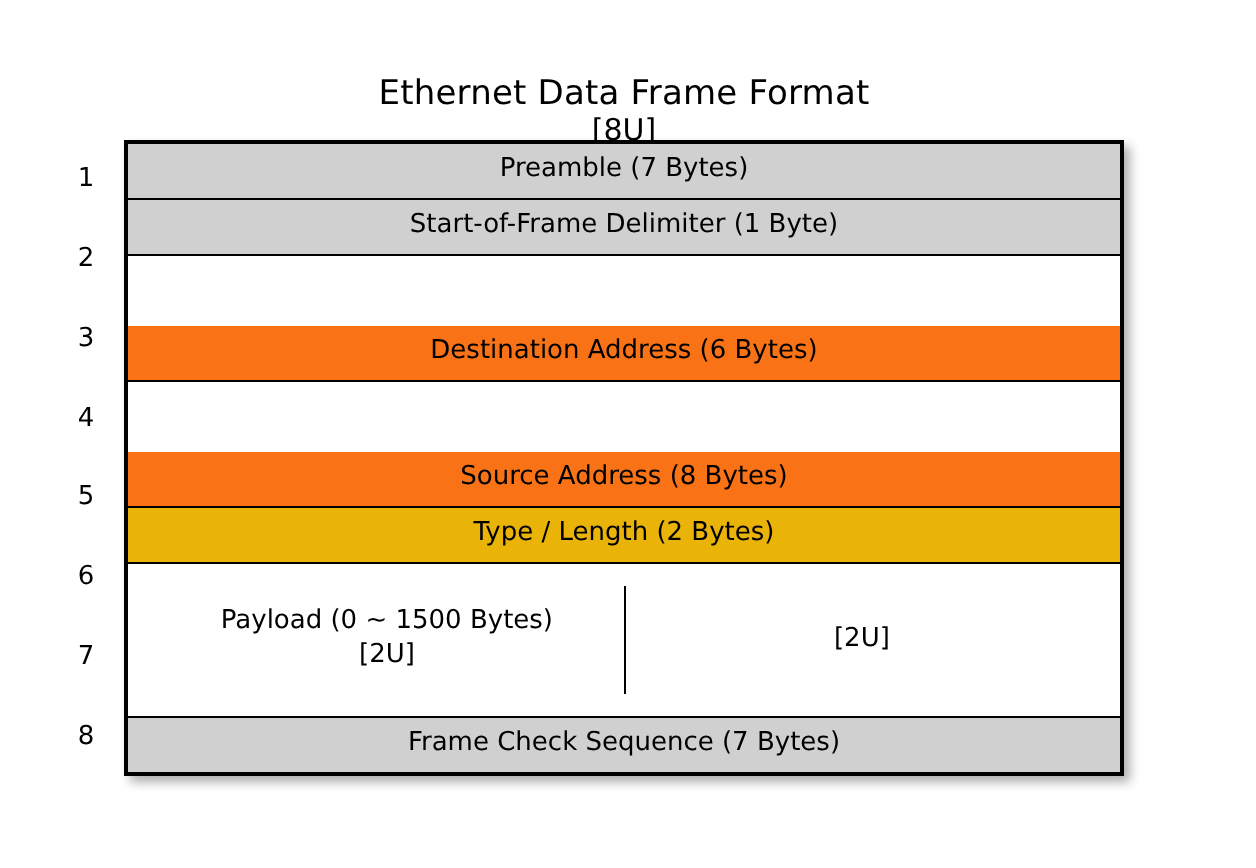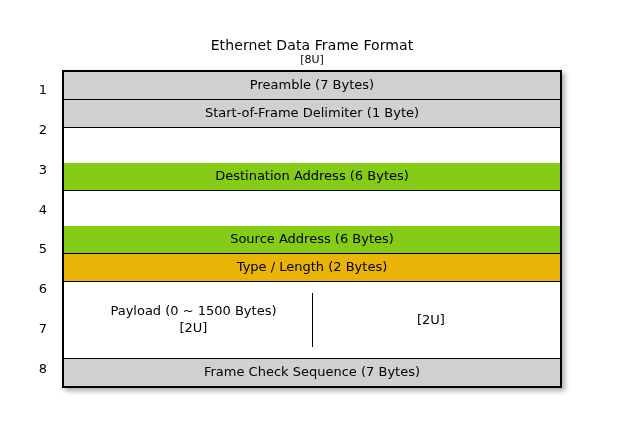--- a/index.html
+++ b/index.html
@@ -20,26 +20,26 @@
   
   #title-block {
     position: absolute;
     left: 62px;
     top: 38px;
     width: 500px;
     text-align: center;
     line-height: 1.12;
   }
   #diagram-title {
-    font-size: 14px;
+    font-size: 17px;
     letter-spacing: 0.1px;
     color: #000000;
   }
   #diagram-subtitle {
-    font-size: 11px;
+    font-size: 15px;
     color: #000000;
   }
 
   
   #row-number-gutter {
     position: absolute;
     left: 30px;
     top: 70px;
     width: 26px;
     height: 318px;
@@ -78,21 +78,21 @@
     text-align: center;
     font-size: 13px;
     color: #000000;
     line-height: 1.25;
   }
   .frame-row.single { flex: 1 1 0; text-align: right; }
   .frame-row.double { flex: 2 2 0; }
   .frame-row.last { border-bottom: none; }
 
   .fill-gray   { background: #d0d0d0; }
-  .fill-blue   { background: #84cc16; margin-top: 35px; }
+  .fill-blue   { background: #f97316; margin-top: 35px; }
   .fill-yellow { background: #eab308; }
   .fill-white  { background: #ffffff; }
 
   
   .frame-row.split {
     padding: 11px;
     align-items: stretch;
   }
   .split-cell {
     box-sizing: border-box;
@@ -143,21 +143,21 @@
 
   <div class="frame-row single fill-gray">
     <span>Start-of-Frame Delimiter (1 Byte)</span>
   </div>
 
   <div class="frame-row single fill-blue">
     <span>Destination Address (6 Bytes)</span>
   </div>
 
   <div class="frame-row single fill-blue">
-    <span>Source Address (6 Bytes)</span>
+    <span>Source Address (8 Bytes)</span>
   </div>
 
   <div class="frame-row single fill-yellow">
     <span>Type / Length (2 Bytes)</span>
   </div>
 
   <div class="frame-row double split fill-white">
     <div class="split-cell left">
       <span class="cell-line">Payload (0 ~ 1500 Bytes)</span>
       <span class="cell-line cell-sub">[2U]</span>

